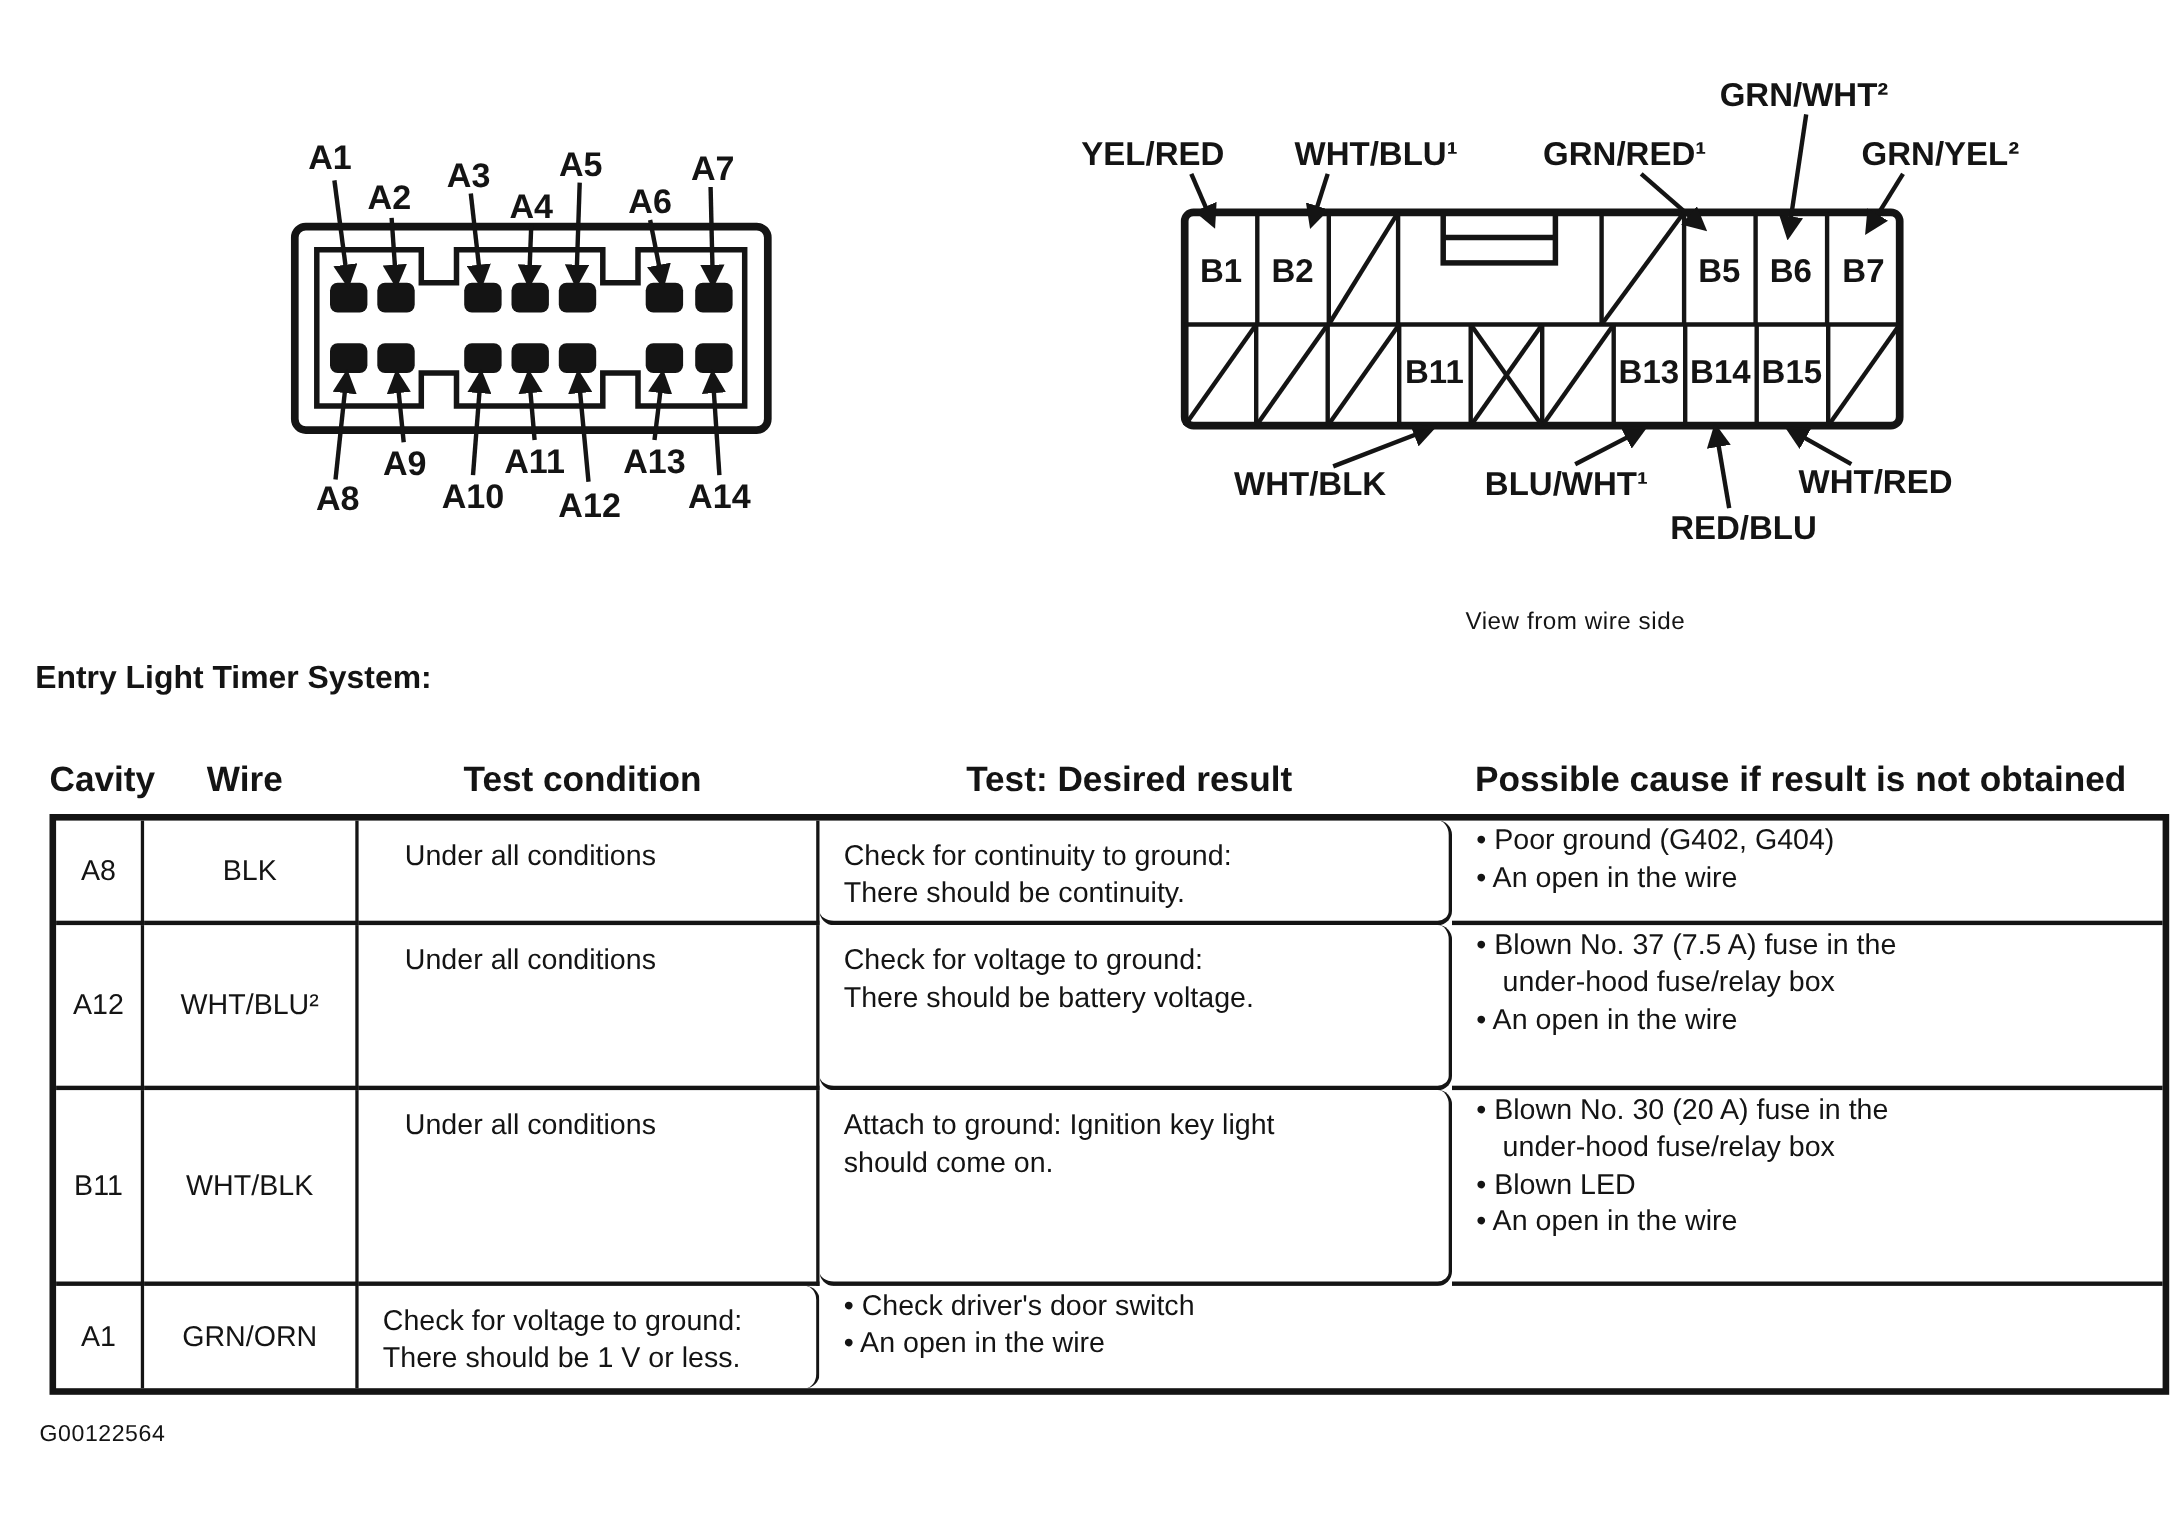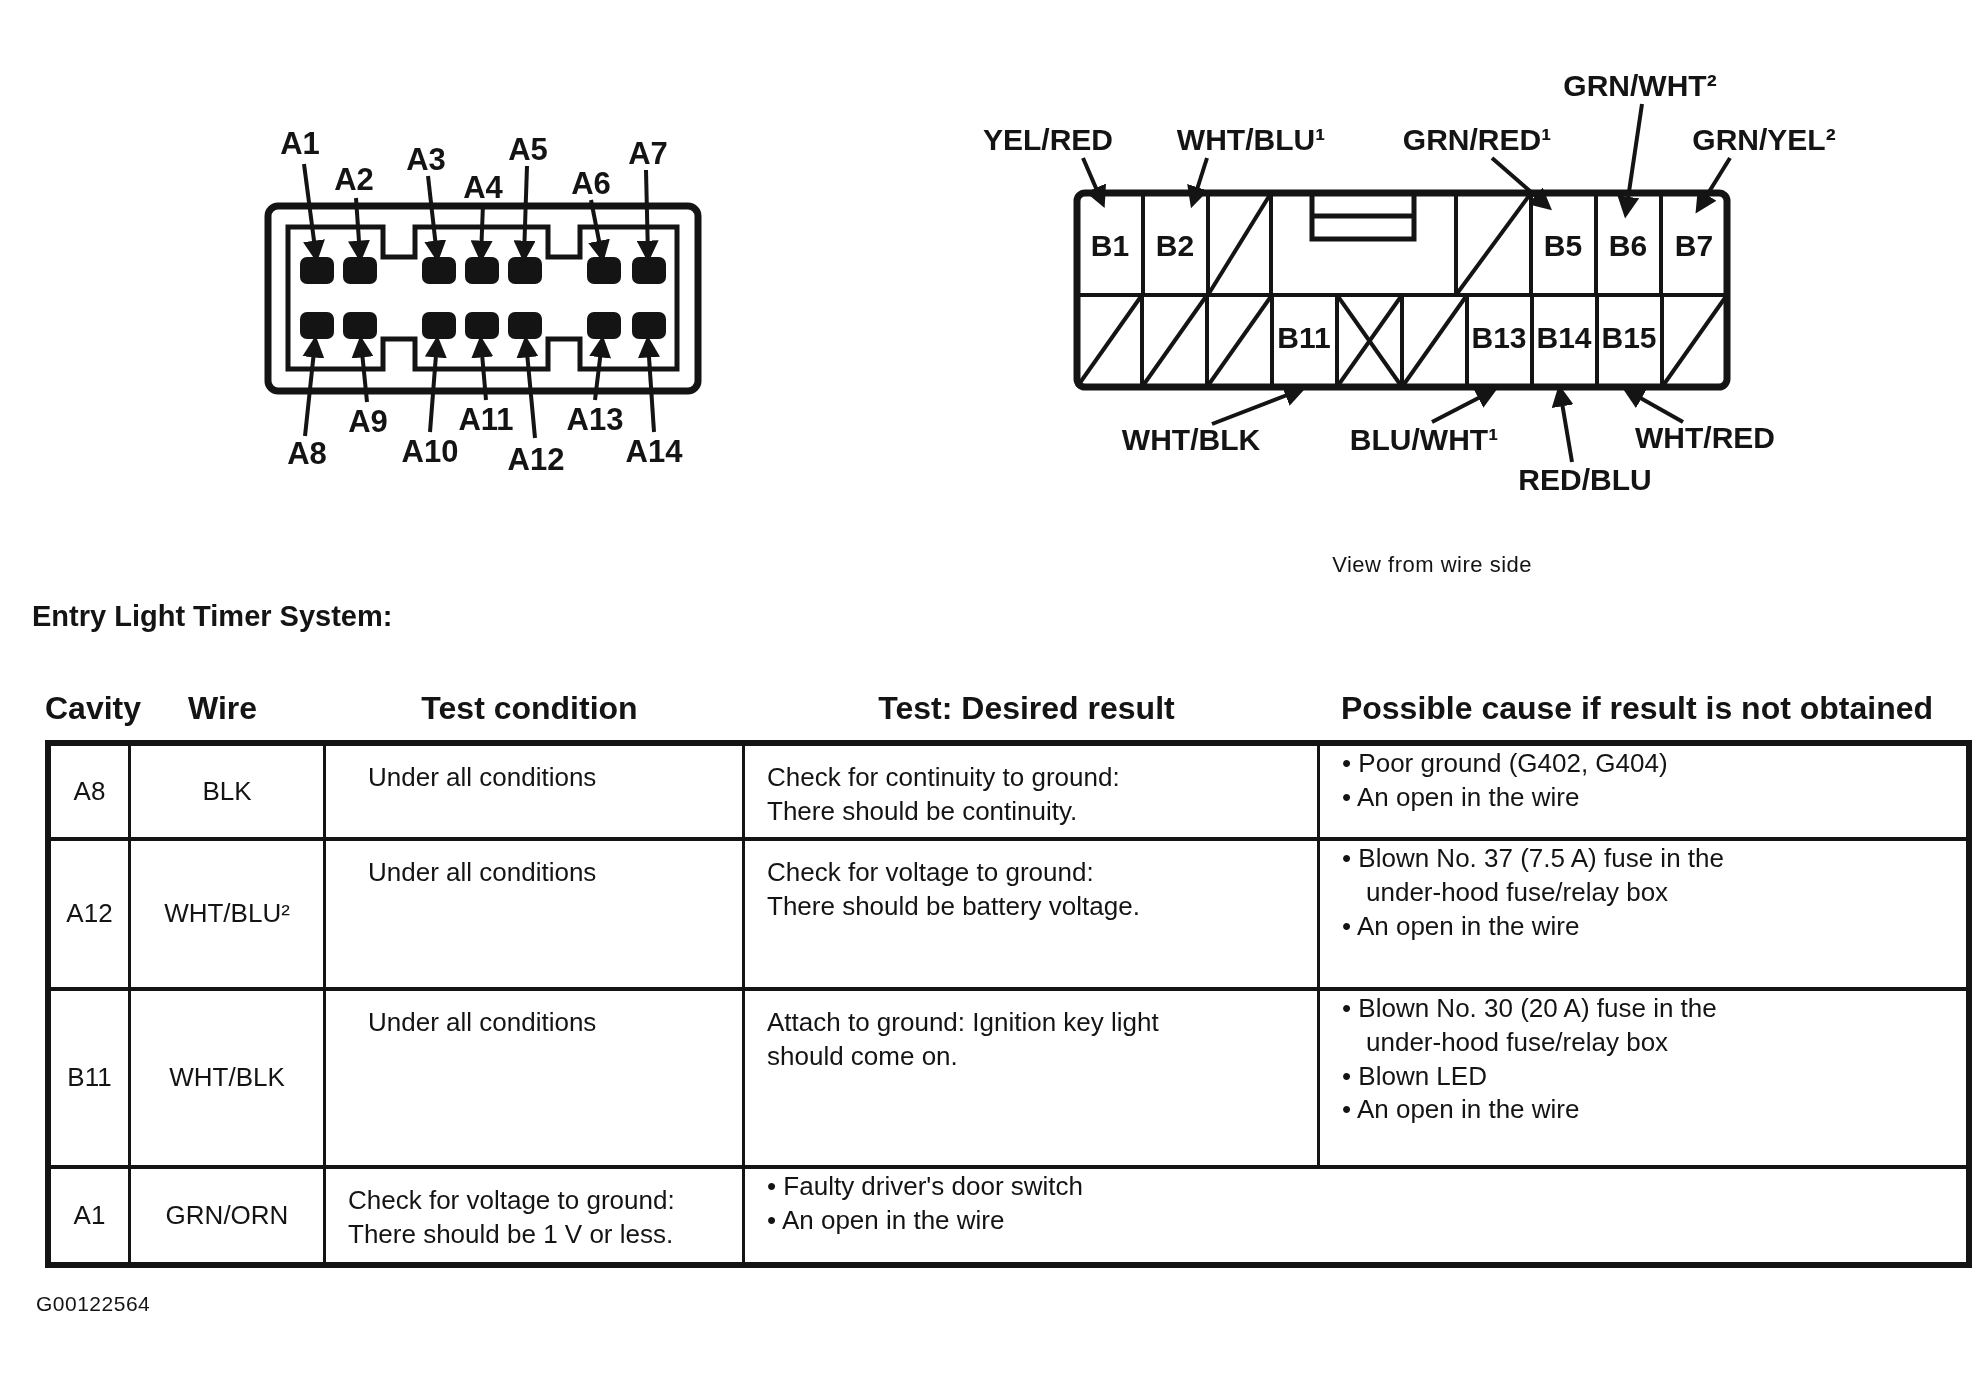--- a/index.html
+++ b/index.html
@@ -39,21 +39,21 @@
     border:6px solid #141414;
   }
   .tbl > div {
     box-sizing:border-box; border-right:3px solid #141414; border-bottom:4px solid #141414;
     font-size:26px; line-height:1.3;
   }
   .tbl > div.lastcol { border-right:none; }
   .tbl > div.lastrow { border-bottom:none; }
   .cc { display:flex; align-items:center; justify-content:center; text-align:center; }
   .cond   { padding:15px 8px 0 42px; white-space:pre-line; }
-  .result { padding:15px 8px 0 22px; white-space:pre-line; }
+  .result { padding:15px 8px 0 22px; white-space:pre-line;border-radius:13px; }
   .causes { padding:1px 8px 0 22px; }
   .cause  { padding-left:24px; text-indent:-24px; white-space:pre-line; }
 
   .figid { position:absolute; left:36px; top:1292px; font-size:21px; letter-spacing:0.5px; }
 </style>
 </head>
 <body>
 
 <div class="page">
 
@@ -250,20 +250,20 @@
 under-hood fuse/relay box</div>
       <div class="cause">• Blown LED</div>
       <div class="cause">• An open in the wire</div>
     </div>
 
     <div class="cc lastrow">A1</div>
     <div class="cc lastrow">GRN/ORN</div>
     <div class="result lastrow">Check for voltage to ground:
 There should be 1 V or less.</div>
     <div class="causes lastcol lastrow">
-      <div class="cause">• Faulty driver's door switch</div>
+      <div class="cause">• Check driver's door switch</div>
       <div class="cause">• An open in the wire</div>
     </div>
   </div>
 
   <div class="figid">G00122564</div>
 
 </div>
 
 </body></html>

